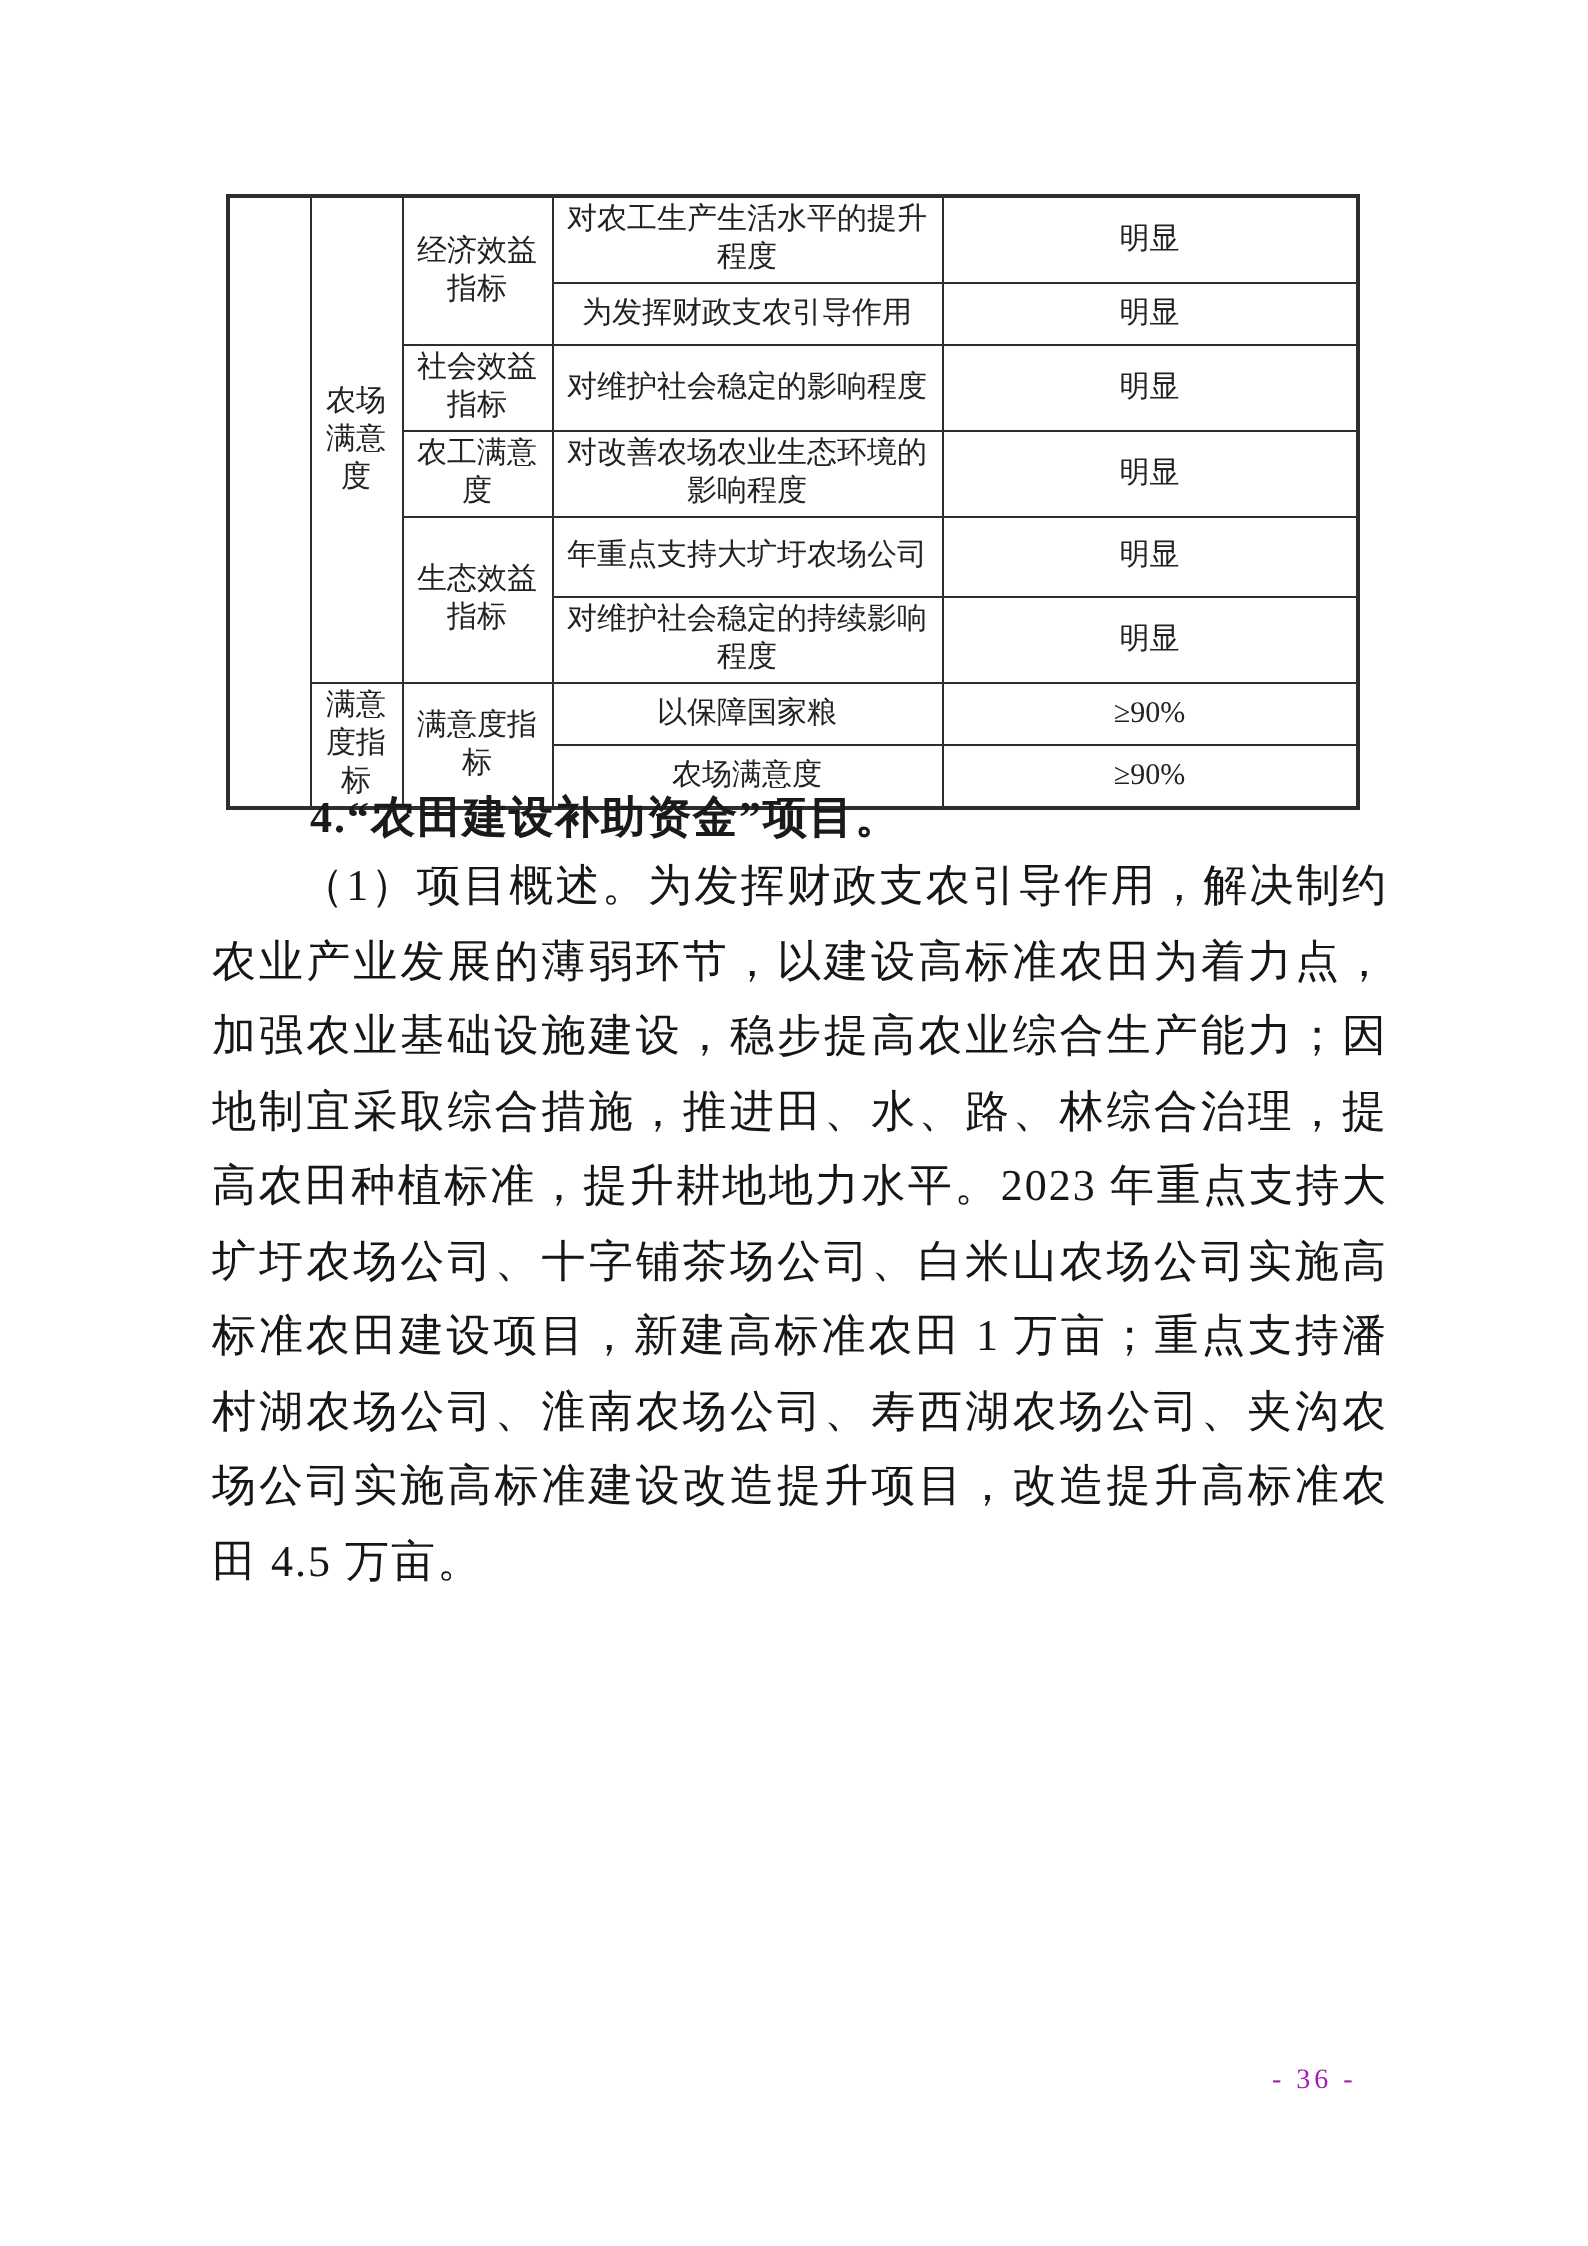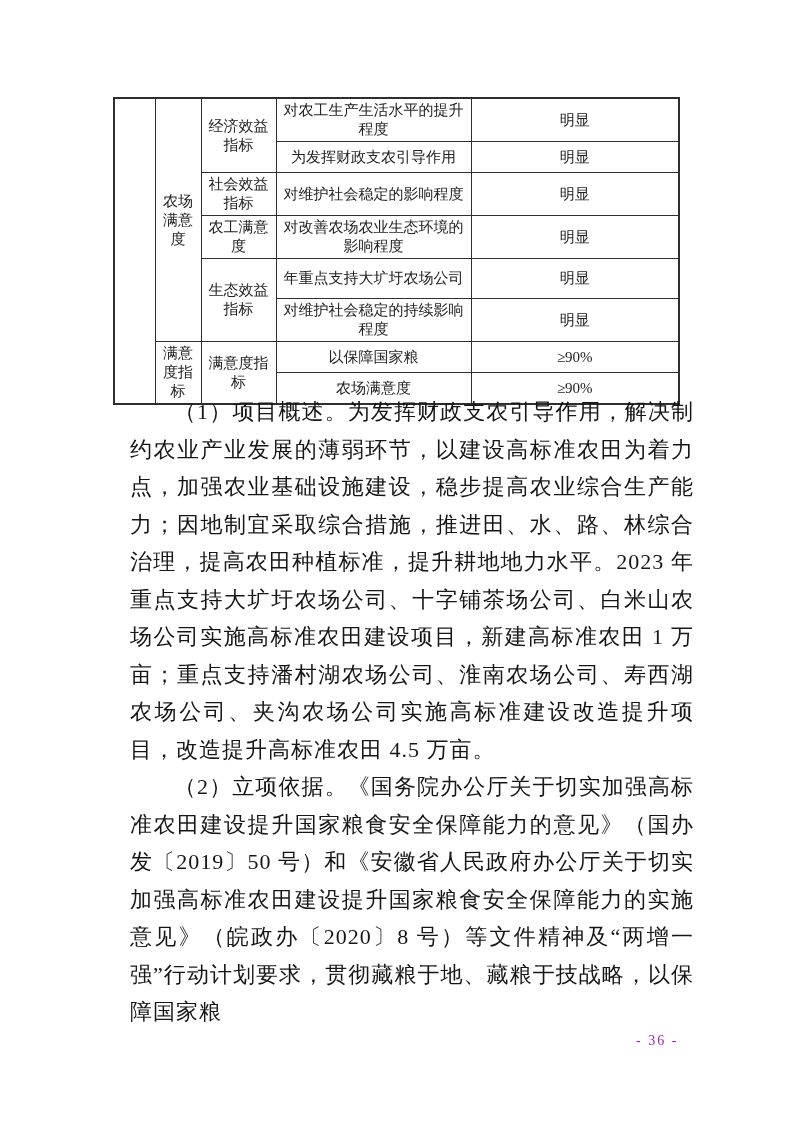--- a/index.html
+++ b/index.html
@@ -69,21 +69,20 @@
     letter-spacing: 1px;
     white-space: nowrap;
   }
   .para {
     font-size: 22px;
     line-height: 37.5px;
     letter-spacing: 1px;
     text-align: justify;
     text-indent: 2em;
     color: #161616;
-    margin-left: 24px;
   }
 
   
   .page-number {
     position: absolute;
     left: 636px;
     top: 1033px;
     font-size: 14px;
     letter-spacing: 2px;
     color: #a21caf;
@@ -142,19 +141,19 @@
         </tr>
         <tr class="r8">
           <td class="cell-desc">农场满意度</td>
           <td>≥90%</td>
         </tr>
       </tbody>
     </table>
   </div>
 
   <div class="body-text">
+    <div class="section-heading">4.“农田建设补助资金”项目。</div>
     <p class="para">（1）项目概述。为发挥财政支农引导作用，解决制约农业产业发展的薄弱环节，以建设高标准农田为着力点，加强农业基础设施建设，稳步提高农业综合生产能力；因地制宜采取综合措施，推进田、水、路、林综合治理，提高农田种植标准，提升耕地地力水平。2023 年重点支持大圹圩农场公司、十字铺茶场公司、白米山农场公司实施高标准农田建设项目，新建高标准农田 1 万亩；重点支持潘村湖农场公司、淮南农场公司、寿西湖农场公司、夹沟农场公司实施高标准建设改造提升项目，改造提升高标准农田 4.5 万亩。</p>
-    <p class="para">（2）立项依据。《国务院办公厅关于切实加强高标准农田建设提升国家粮食安全保障能力的意见》（国办发〔2019〕50 号）和《安徽省人民政府办公厅关于切实加强高标准农田建设提升国家粮食安全保障能力的实施意见》（皖政办〔2020〕8 号）等文件精神及“两增一强”行动计划要求，贯彻藏粮于地、藏粮于技战略，以保障国家粮</p>
   </div>
 
   <div class="page-number">- 36 -</div>
 
 </div>
 
 </body></html>

